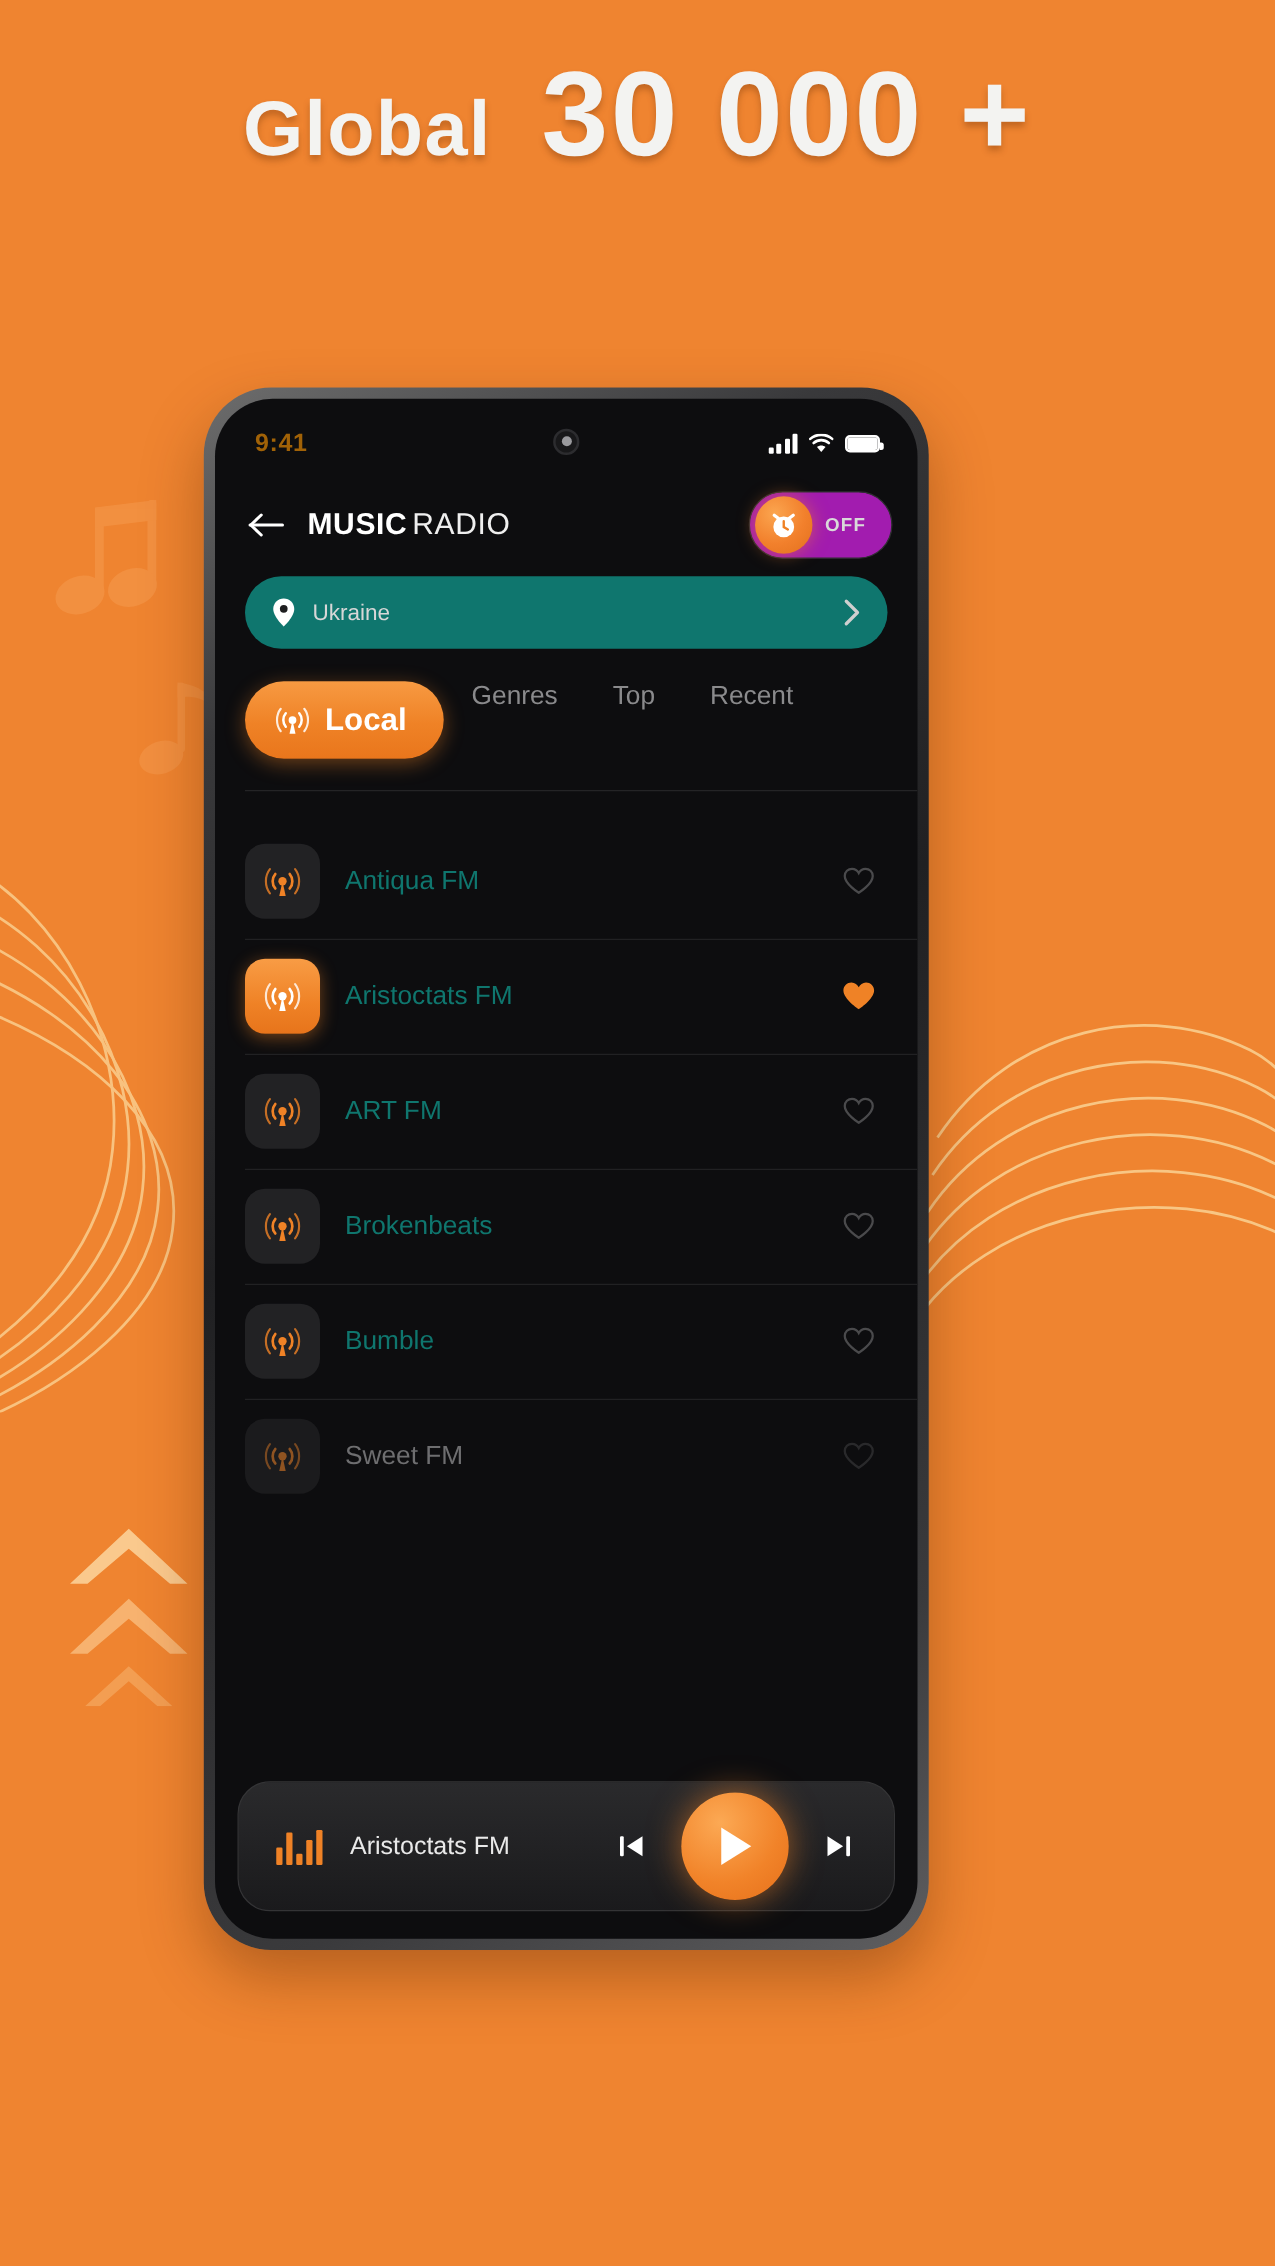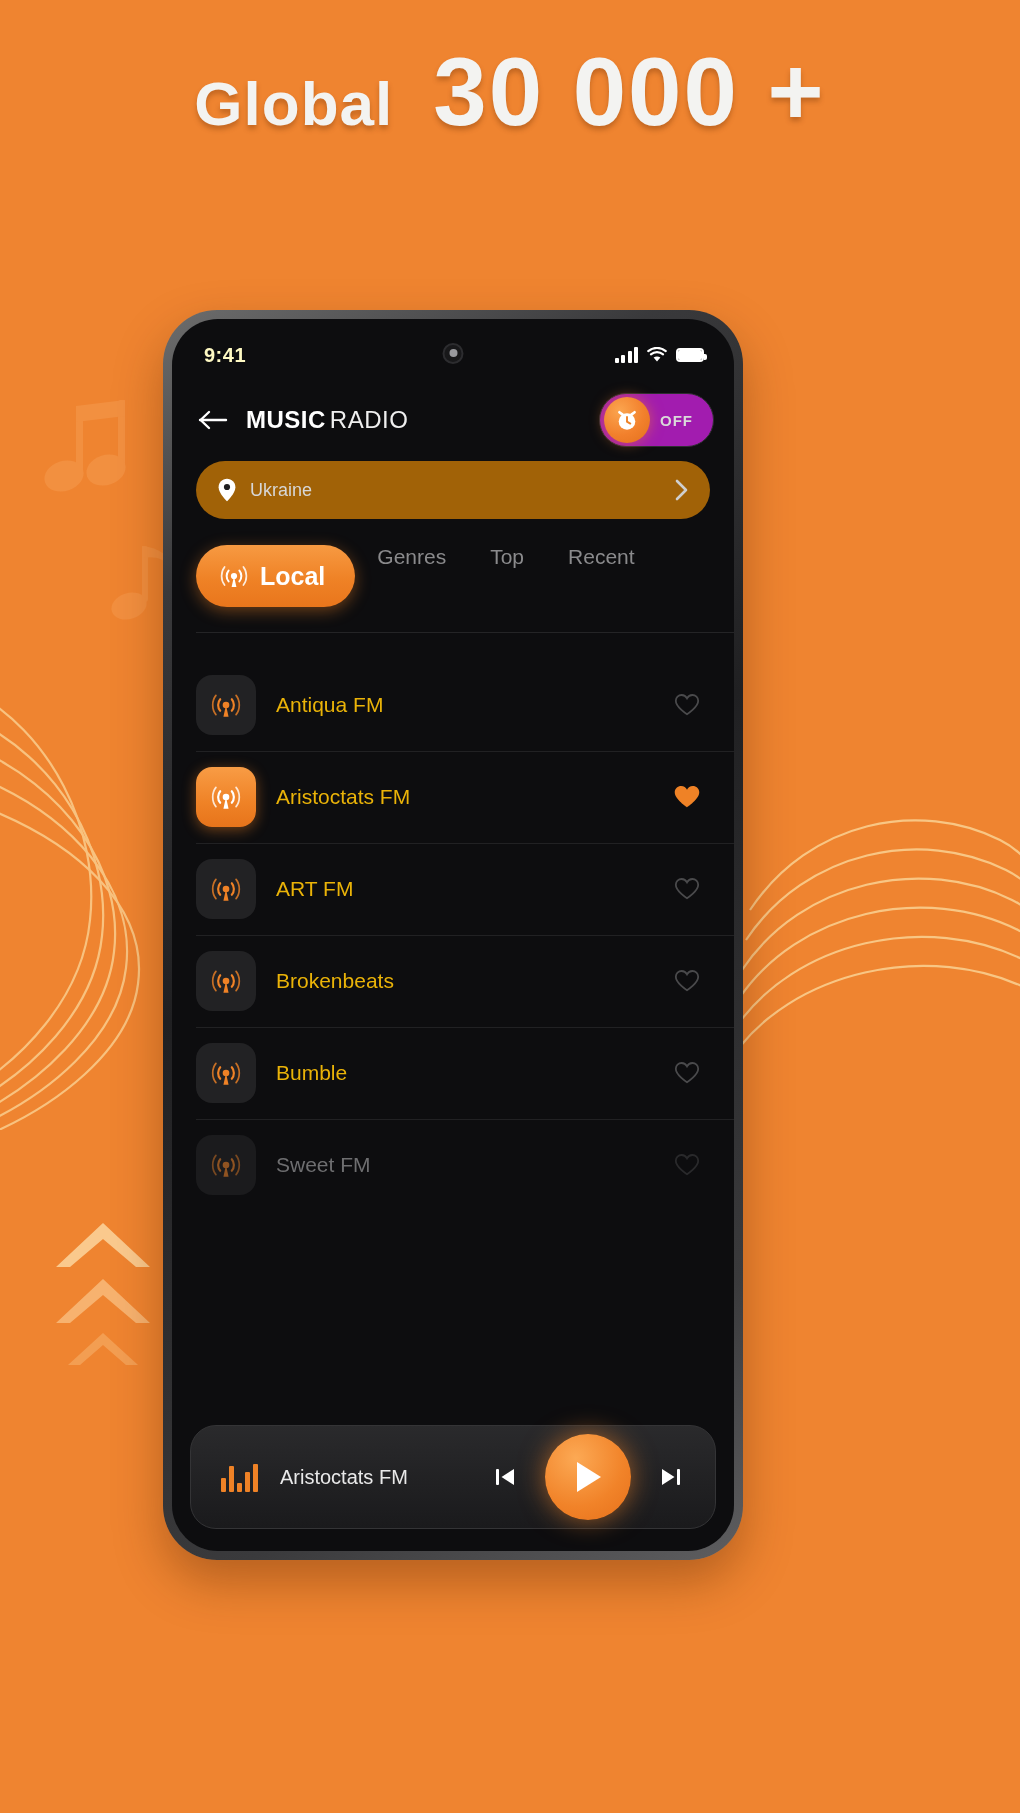--- a/index.html
+++ b/index.html
@@ -66,21 +66,21 @@
     content:""; position:absolute; left:5px; top:4px;
     width:8px;height:8px;border-radius:50%;
     background:#9a9a9e;
   }
 
   
   .statusbar {
     height: 64px;
     display: flex; align-items: center; justify-content: space-between;
     padding: 8px 30px 0 32px;
-    color: #fef9c3;
+    color: #a16207;
   }
   .sb-time { font-size: 20px; font-weight: bold; letter-spacing: 0.5px; }
   .sb-icons { display: flex; align-items: center; gap: 9px; }
   .sig { display: flex; align-items: flex-end; gap: 2.5px; height: 16px; }
   .sig i { display: block; width: 4px; background: #ffffff; border-radius: 1px; }
   .sig i:nth-child(1){ height: 5px; }
   .sig i:nth-child(2){ height: 8px; }
   .sig i:nth-child(3){ height: 12px; }
   .sig i:nth-child(4){ height: 16px; }
   .batt {
@@ -119,21 +119,21 @@
     display: flex; align-items: center; justify-content: center;
     box-shadow: 0 0 14px rgba(242,128,44,0.55);
     flex: none;
   }
   .timer-state { font-size: 15px; font-weight: bold; color: #d9d9d9; letter-spacing: 1px; }
 
   
   .loc-wrap { padding: 4px 24px 0 24px; }
   .loc-bar {
     height: 58px; border-radius: 29px;
-    background: #a16207;
+    background: #0f766e;
     display: flex; align-items: center;
     padding: 0 20px 0 22px;
     gap: 14px;
   }
   .loc-text { flex: 1; font-size: 18px; color: #d7d7d7; }
 
   
   .tabs {
     display: flex; align-items: flex-start;
     padding: 26px 0 0 24px;
@@ -174,21 +174,21 @@
   .st-tile {
     width: 60px; height: 60px; border-radius: 16px;
     background: #222224;
     display: flex; align-items: center; justify-content: center;
     flex: none;
   }
   .st-tile.playing {
     background: linear-gradient(180deg,#f89c45 0%, #ef8226 60%, #e7741b 100%);
     box-shadow: 0 3px 14px rgba(239,130,38,0.45);
   }
-  .st-name { flex: 1; font-size: 21px; color: #eab308; }
+  .st-name { flex: 1; font-size: 21px; color: #0f766e; }
   .station-row.faded .st-name { color: #6e6e70; }
   .station-row.faded .st-tile { background: #1b1b1d; }
   .fav { width: 34px; height: 34px; display: flex; align-items: center; justify-content: center; flex: none; }
 
   
   .player {
     position: absolute; left: 18px; right: 18px; bottom: 22px;
     height: 104px;
     border-radius: 26px;
     background: linear-gradient(180deg,#2a2a2c 0%, #1a1a1c 100%);

